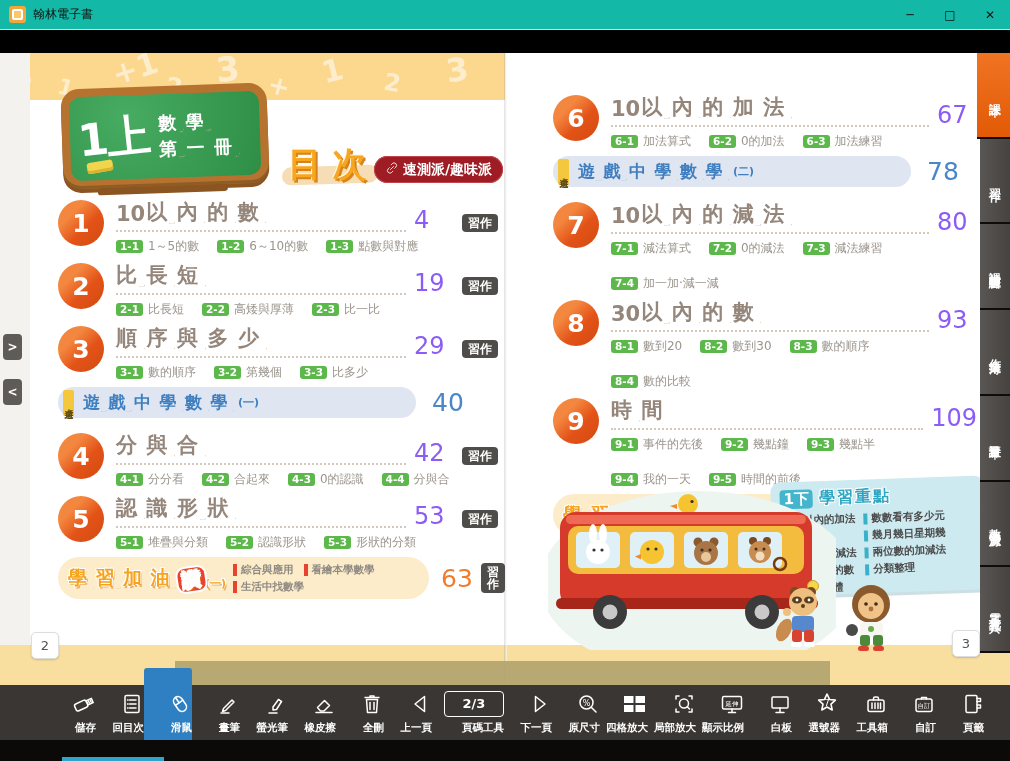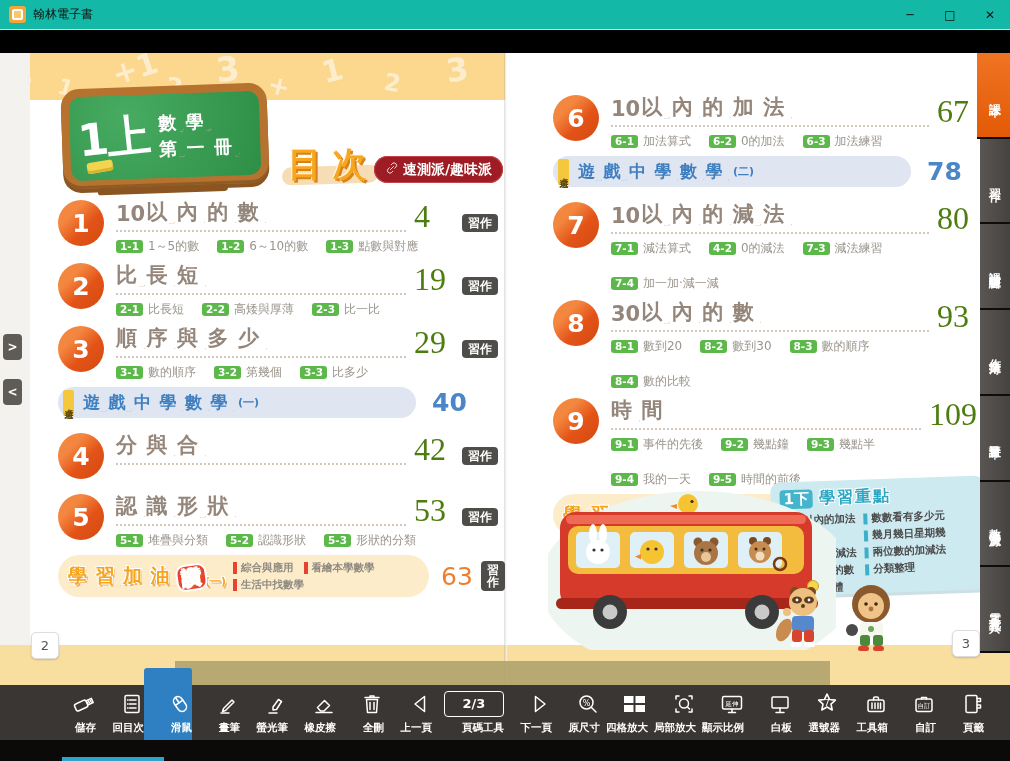--- a/index.html
+++ b/index.html
@@ -61,38 +61,38 @@
   .ch{position:relative;padding-left:58px;margin-bottom:6px;min-height:55px;box-sizing:border-box;}
   .ch-num{position:absolute;left:0;top:2px;width:46px;height:46px;border-radius:50%;color:#fff;
     background:linear-gradient(135deg,#f4873f 30%,#e35318 60%,#d24a10);
     font-size:25px;font-weight:bold;display:flex;align-items:center;justify-content:center;}
   .tl{display:flex;align-items:flex-end;}
   .tl-left{flex:1;border-bottom:2px dotted #d3c8bb;display:flex;align-items:flex-end;padding-bottom:4px;margin-right:8px;}
   .t-chars{display:flex;align-items:flex-end;font-size:21px;font-weight:bold;color:#95867b;white-space:nowrap;}
   .t-chars .tchar{margin-right:1px;}
   .zy{writing-mode:vertical-rl;font-size:6.5px;color:#c6b6a6;line-height:1;display:inline-block;
     margin:0 2px 2px 0;max-height:24px;overflow:hidden;font-weight:normal;}
-  .pnum{font-size:32px;color:#4d7c0f;line-height:1;min-width:40px;font-weight:400;font-family:Liberation Serif, serif;}
+  .pnum{font-size:24px;color:#8b5cf6;line-height:1;min-width:40px;font-weight:400;}
   .wb{background:#4f4d49;color:#fff;font-size:12px;border-radius:4px;padding:3px 6px;margin-left:8px;
     font-weight:bold;line-height:1;align-self:flex-end;}
   .subs{display:flex;flex-wrap:wrap;gap:18px 18px;margin-top:6px;max-width:356px;}
   .sub{display:flex;align-items:center;gap:5px;font-size:12px;color:#9a948c;}
   .scode{background:#5cb84b;color:#fff;font-weight:bold;font-size:10.5px;border-radius:3px;padding:1.5px 4px;line-height:1;}
 
   
   .banner{display:flex;align-items:center;margin:6px 0 13px 0;}
   .banner-pill{flex:0 0 358px;height:31px;background:#dfe5f1;border-radius:16px;display:flex;align-items:center;
     padding:0 10px 0 5px;box-sizing:border-box;}
   .banner-tag{writing-mode:vertical-rl;background:#f5c73d;color:#5f4b12;font-size:9px;font-weight:bold;
     border-radius:2px;padding:2px 1px;height:22px;display:flex;align-items:center;justify-content:center;
     margin-right:9px;letter-spacing:1px;line-height:1;}
   .banner-title{display:flex;align-items:flex-end;font-size:17px;font-weight:bold;color:#3f7fc0;white-space:nowrap;}
   .banner-title .zy{color:#a9c4e2;}
   .banner-suffix{font-size:11px;font-weight:bold;color:#3f7fc0;margin:0 0 1px 2px;}
-  .banner-page{font-size:25px;color:#4a86c8;margin-left:16px;font-weight:700;}
+  .banner-page{font-size:25px;color:#4a86c8;margin-left:16px;font-weight:400;}
 
   
   .booster{display:flex;align-items:center;margin-top:4px;}
   .booster-pill{flex:0 0 358px;min-height:42px;background:#fcecca;border-radius:21px;display:flex;align-items:center;
     padding:3px 10px;box-sizing:border-box;gap:7px;}
   .b-title{display:flex;align-items:flex-end;font-size:19px;font-weight:bold;color:#f6a31d;white-space:nowrap;
     text-shadow:-1px -1px 0 #fff,1px -1px 0 #fff,-1px 1px 0 #fff,1.5px 1.5px 0 rgba(216,130,28,.55);}
   .b-title .zy{color:#ecd0a0;text-shadow:none;}
   .b-stamp{background:#e8432e;color:#fff;font-size:19px;font-weight:bold;border-radius:7px;padding:1px 4px;
     transform:rotate(-8deg);box-shadow:0 0 0 2px #fff;line-height:1.1;}
@@ -345,20 +345,38 @@
               <span class="zy">ㄈㄣ</span>
               <span class="tchar">與</span>
               <span class="zy">ㄩˇ</span>
               <span class="tchar">合</span>
               <span class="zy">ㄏㄜˊ</span>
             </span>
           </div>
           <span class="pnum">42</span>
           <span class="wb">習作</span>
         </div>
+        <div class="subs">
+          <span class="sub">
+            <span class="scode">4-1</span>
+            <span>分分看</span>
+          </span>
+          <span class="sub">
+            <span class="scode">4-2</span>
+            <span>合起來</span>
+          </span>
+          <span class="sub">
+            <span class="scode">4-3</span>
+            <span>0的認識</span>
+          </span>
+          <span class="sub">
+            <span class="scode">4-4</span>
+            <span>分與合</span>
+          </span>
+        </div>
       </div>
       <div class="ch">
         <div class="ch-num">5</div>
         <div class="tl">
           <div class="tl-left">
             <span class="t-chars">
               <span class="tchar">認</span>
               <span class="zy">ㄖㄣˋ</span>
               <span class="tchar">識</span>
               <span class="zy">ㄕˋ</span>
@@ -495,21 +513,21 @@
             </span>
           </div>
           <span class="pnum">80</span>
         </div>
         <div class="subs">
           <span class="sub">
             <span class="scode">7-1</span>
             <span>減法算式</span>
           </span>
           <span class="sub">
-            <span class="scode">4-2</span>
+            <span class="scode">7-2</span>
             <span>0的減法</span>
           </span>
           <span class="sub">
             <span class="scode">7-3</span>
             <span>減法練習</span>
           </span>
           <span class="sub">
             <span class="scode">7-4</span>
             <span>加一加·減一減</span>
           </span>

